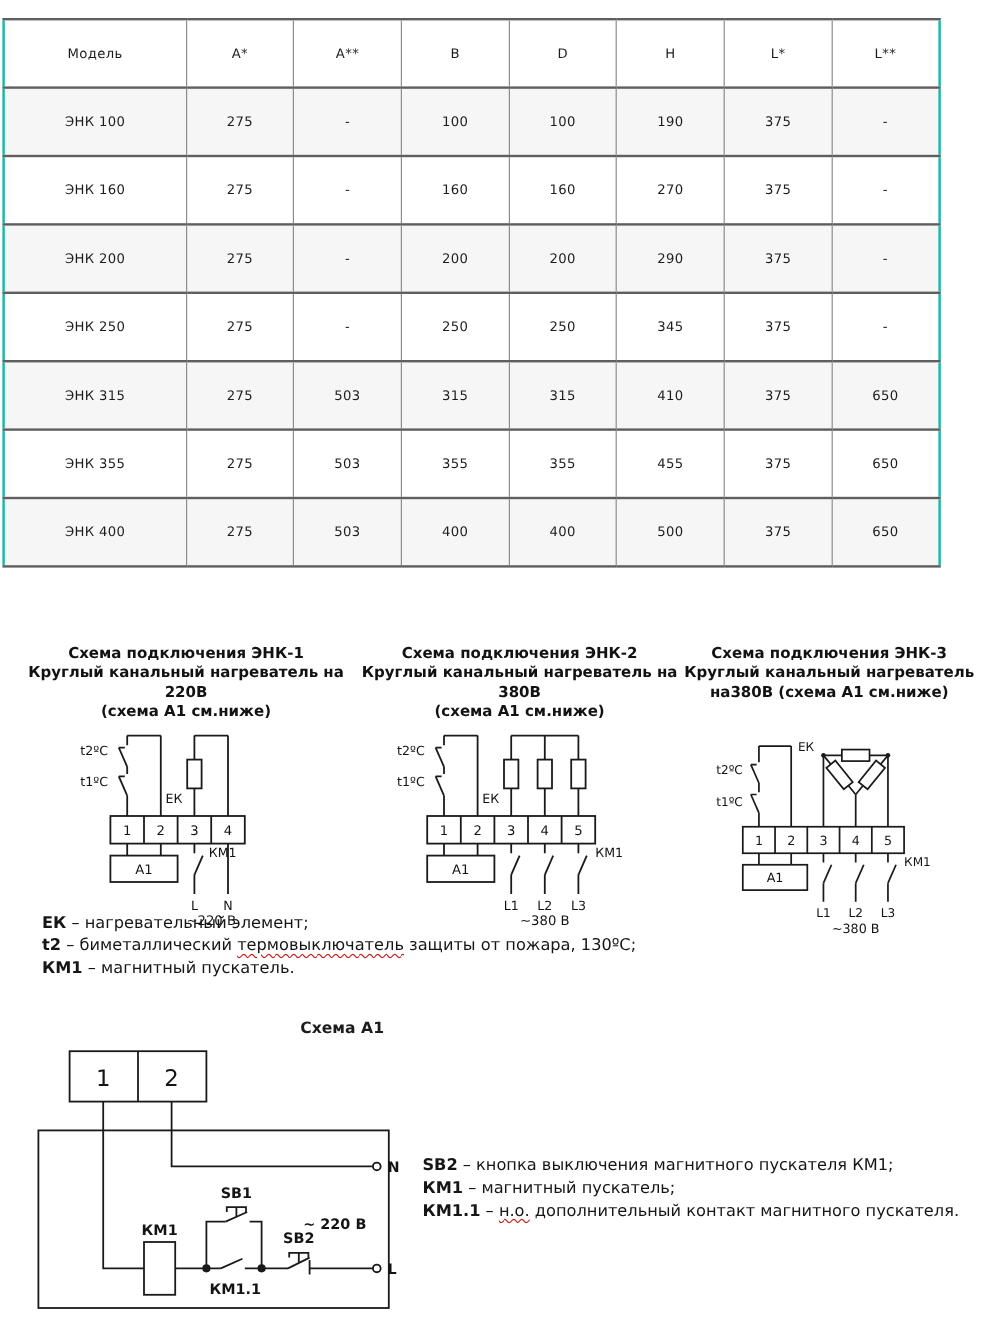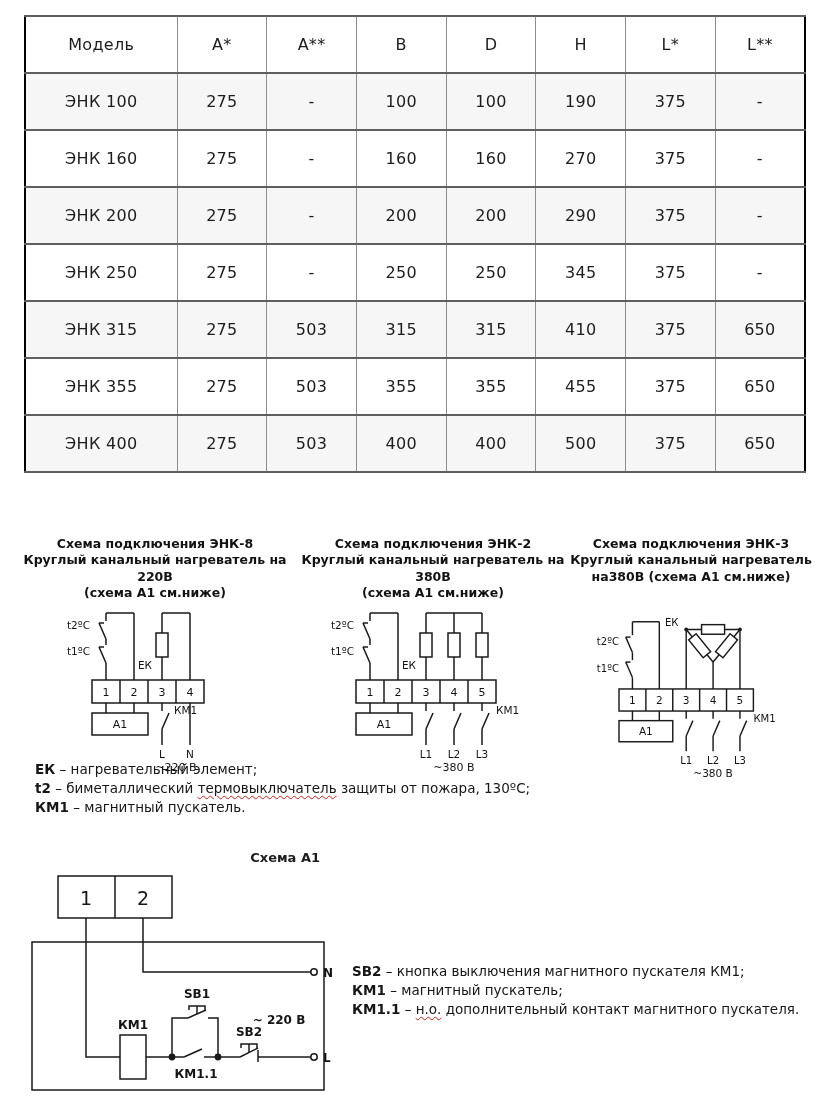--- a/index.html
+++ b/index.html
@@ -1,21 +1,21 @@
 <!DOCTYPE html>
 <html><head>
 <meta charset="utf-8">
 <style>
   html,body{margin:0;padding:0;background:#ffffff;}
   #stage{position:relative;width:820px;height:1105px;background:#ffffff;overflow:hidden;
          font-family:"DejaVu Sans","Liberation Sans",sans-serif;color:#1c1c1c;}
 
   
-  .dims-table{position:absolute;left:24px;top:15px;width:782px;border-collapse:collapse;
-              table-layout:fixed;font-size:16px;letter-spacing:.3px;border:2px solid #000000;}
+  .dims-table{position:absolute;left:2px;top:15px;width:782px;border-collapse:collapse;
+              table-layout:fixed;font-size:11px;letter-spacing:.3px;border:2px solid #14b8a6;}
   .dims-table th,.dims-table td{border:1px solid #8d8d8d;border-top:2px solid #5f5f5f;
               border-bottom:2px solid #5f5f5f;text-align:center;vertical-align:middle;
               font-weight:normal;padding:0;}
   .dims-table th{height:55px;}
   .dims-table td{height:55px;}
   .dims-table tbody tr:nth-child(odd) td{background:#f6f6f6;}
 
   
   .diag{position:absolute;top:536px;text-align:center;color:#121212;}
   #d1{left:15px;width:280px;}
@@ -142,21 +142,21 @@
         <td>400</td>
         <td>500</td>
         <td>375</td>
         <td>650</td>
       </tr>
     </tbody>
   </table>
 
   <div class="diag" id="d1">
     <div class="diag-title">
-      <div>Схема подключения ЭНК-8</div>
+      <div>Схема подключения ЭНК-1</div>
       <div>Круглый канальный нагреватель на 220В</div>
       <div>(схема А1 см.ниже)</div>
     </div>
     <svg width="250" height="168" viewBox="0 0 250 168">
       <g class="wire">
         <line x1="76" y1="75" x2="76" y2="58"></line>
         <line x1="76" y1="58" x2="69" y2="42"></line>
           <line x1="69" y1="42" x2="74" y2="42"></line>
         <line x1="76" y1="40" x2="76" y2="34"></line>
         <line x1="76" y1="34" x2="69" y2="18"></line>

